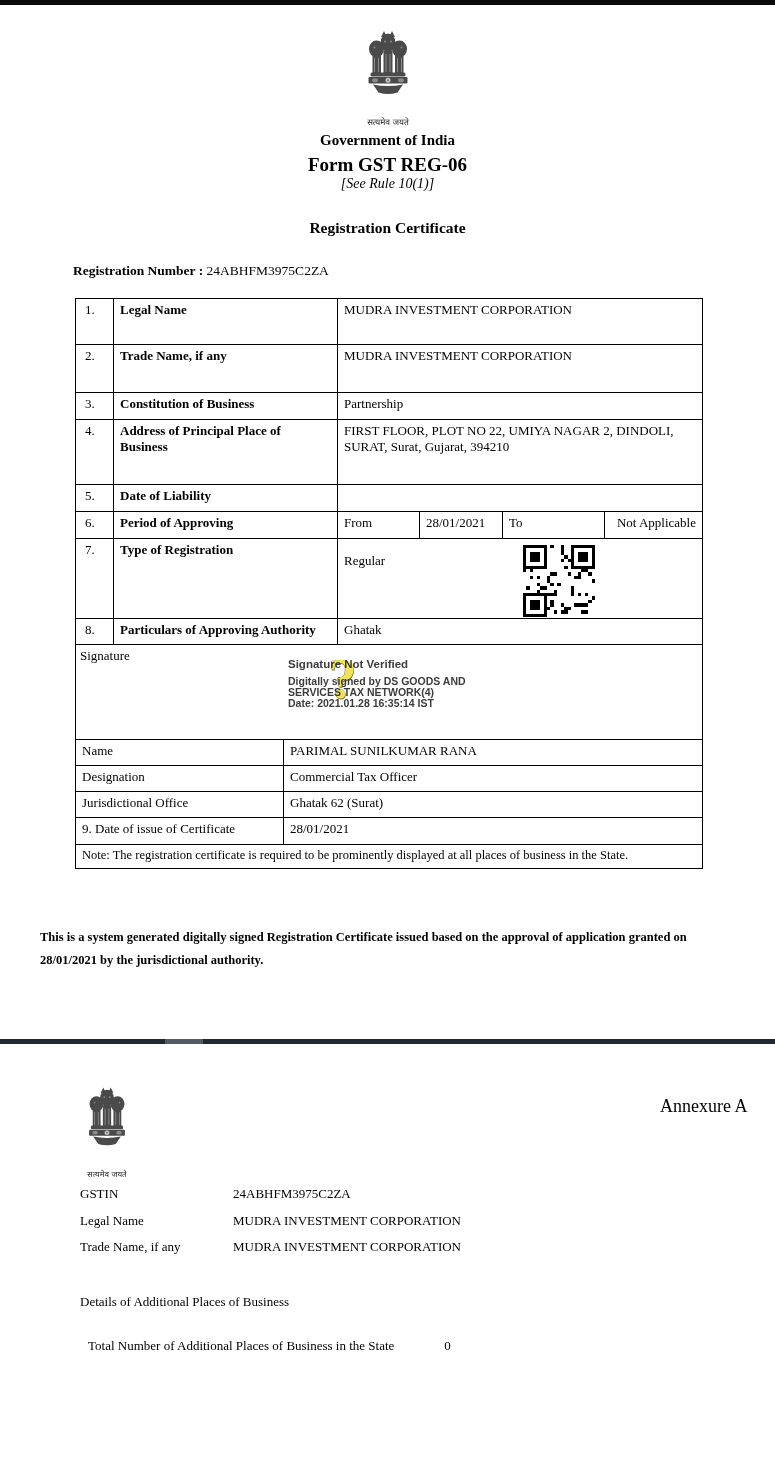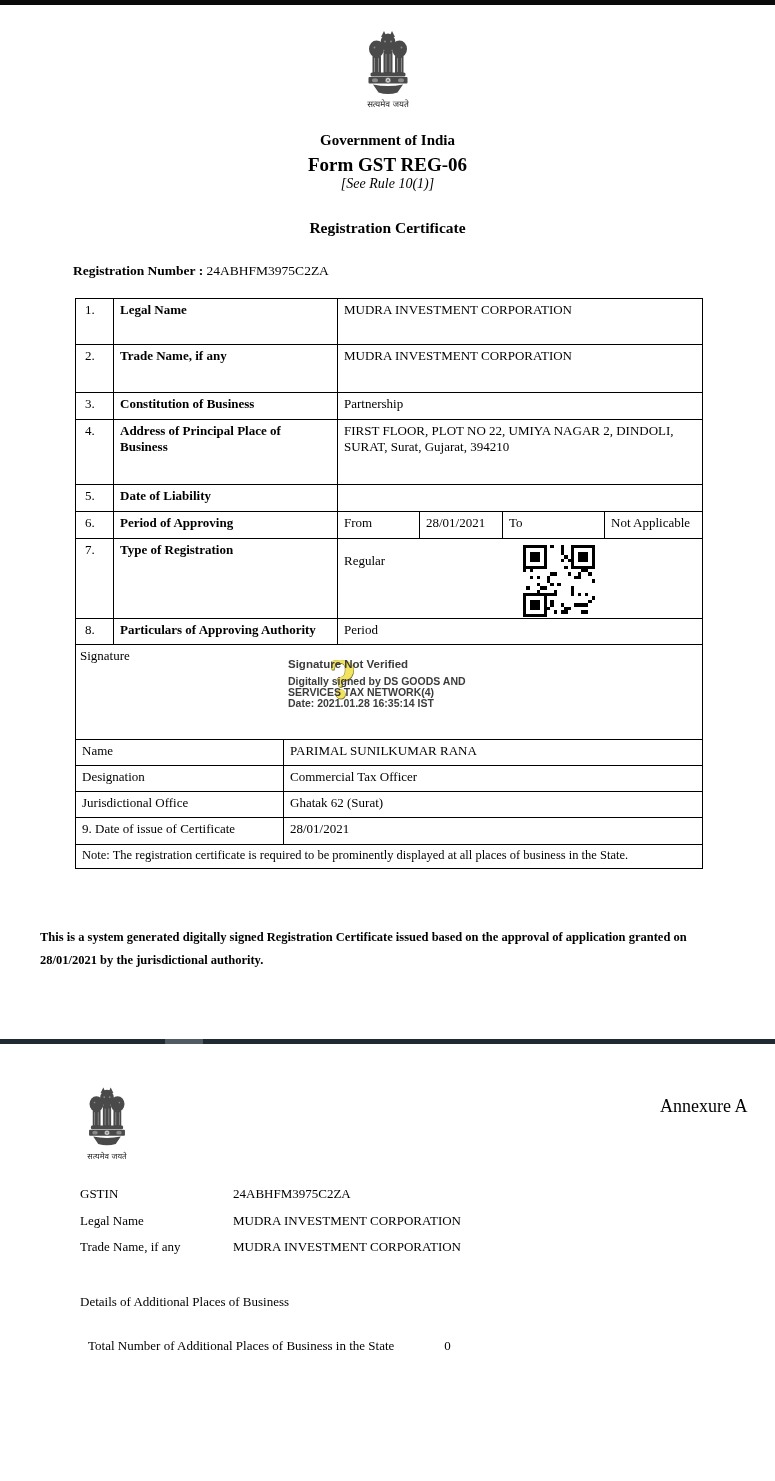--- a/index.html
+++ b/index.html
@@ -6,21 +6,21 @@
   body{
     width:775px;height:1481px;position:relative;background:#fff;
     font-family:"Liberation Serif", serif;color:#000;overflow:hidden;
   }
   .abs{position:absolute;}
   
   .top-bar{left:0;top:0;width:775px;height:5px;background:#0a0a0a;}
   
   .emblem-wrap{text-align:center;}
   .emblem-svg{display:block;margin:0 auto;}
-  .emblem-caption{font-family:"DejaVu Sans",sans-serif;font-size:8.5px;color:#222;margin-top:2px;white-space:nowrap;}
+  .emblem-caption{font-family:"DejaVu Sans",sans-serif;font-size:8.5px;color:#222;margin-top:20px;white-space:nowrap;}
   
   .center-line{left:0;width:775px;text-align:center;}
   .gov-title{font-size:15px;font-weight:bold;}
   .form-title{font-size:19px;font-weight:bold;}
   .rule-ref{font-size:14px;font-style:italic;}
   .cert-title{font-size:15.5px;font-weight:bold;}
   .reg-line{left:73px;top:263px;font-size:13.5px;}
   .reg-line b{font-weight:bold;}
   
   .gtable{left:75px;top:298px;width:628px;border:1px solid #000;box-sizing:border-box;background:#fff;}
@@ -29,21 +29,21 @@
   .cell{box-sizing:border-box;padding:3px 6px;font-size:13px;overflow:hidden;}
   .br{border-right:1px solid #000;}
   .c-num{width:38px;padding-left:9px;flex:none;}
   .c-label{width:224px;font-weight:bold;flex:none;}
   .c-val{flex:1;}
   .h46{height:46px;} .h48{height:48px;} .h27{height:27px;} .h65{height:65px;}
   .h26{height:26px;} .h80{height:80px;} .h95{height:95px;} .h23{height:23px;}
   .sub-from{width:82px;flex:none;}
   .sub-fromval{width:83px;flex:none;}
   .sub-to{width:102px;flex:none;}
-  .sub-toval{flex:1;}
+  .sub-toval{flex:1;text-align:right;}
   .regtype-cell{position:relative;}
   .qr{position:absolute;left:185px;top:6px;width:72px;height:72px;display:grid;
       grid-template-columns:repeat(21,1fr);grid-template-rows:repeat(21,1fr);background:#fff;}
   .qr .qm{background:#000;}
   
   .sig-row{position:relative;}
   .sig-label{position:absolute;left:4px;top:3px;font-size:13px;}
   .sig-qmark{position:absolute;left:252px;top:0px;font-size:58px;font-weight:bold;
       color:#f2e35e;text-shadow:0.5px 0.5px 0 #7a712c, -0.5px -0.5px 0 #7a712c;z-index:1;
       font-family:"Liberation Serif",serif;}
@@ -618,21 +618,21 @@
           <div></div>
           <div></div>
           <div></div>
         </div>
     </div>
   </div>
 
   <div class="t-row h26">
     <div class="cell c-num br">8.</div>
     <div class="cell c-label br">Particulars of Approving Authority</div>
-    <div class="cell c-val">Period</div>
+    <div class="cell c-val">Ghatak</div>
   </div>
 
   <div class="t-row h95 sig-row">
     <div class="sig-label">Signature</div>
     <div class="sig-qmark">?</div>
     <div class="sig-block">
       <div class="sig-nv">Signature Not Verified</div>
       <div class="sig-small">Digitally signed by DS GOODS AND</div>
       <div class="sig-small">SERVICES TAX NETWORK(4)</div>
       <div class="sig-small">Date: 2021.01.28 16:35:14 IST</div>

